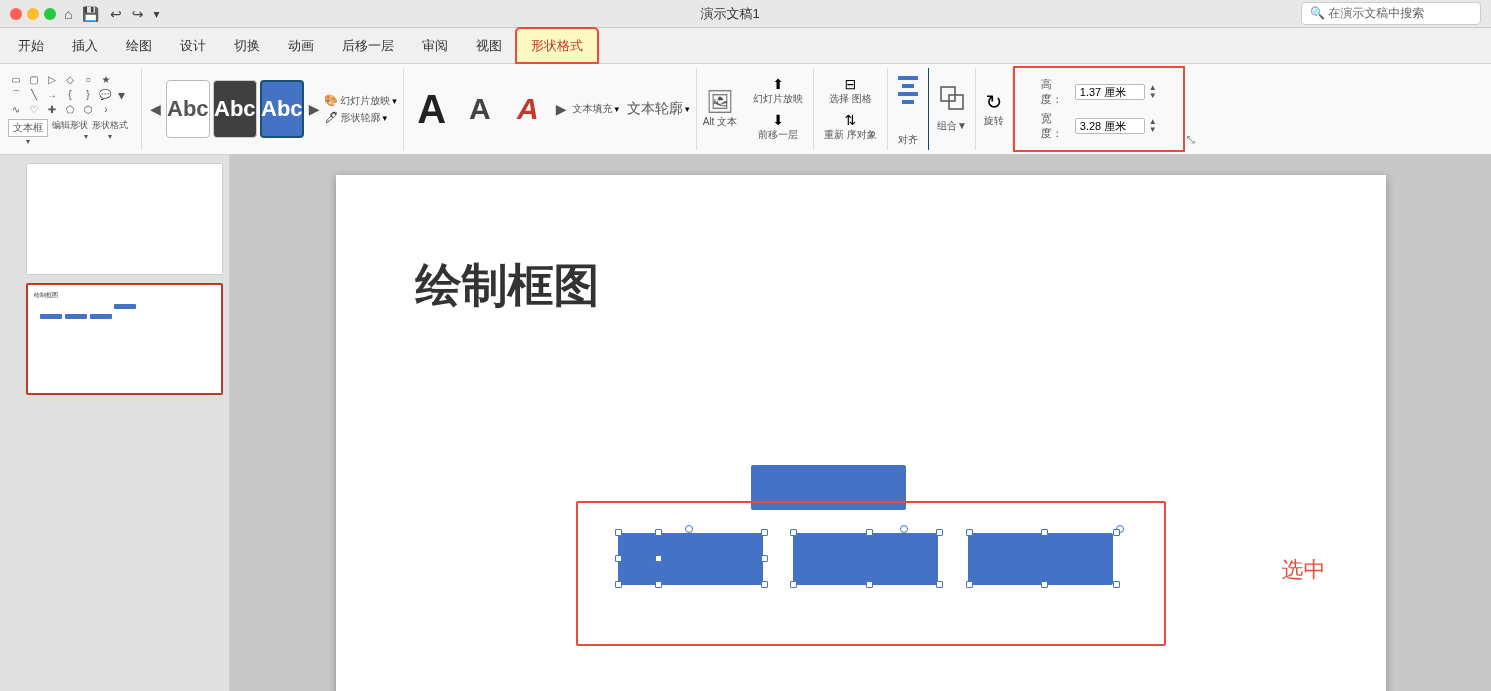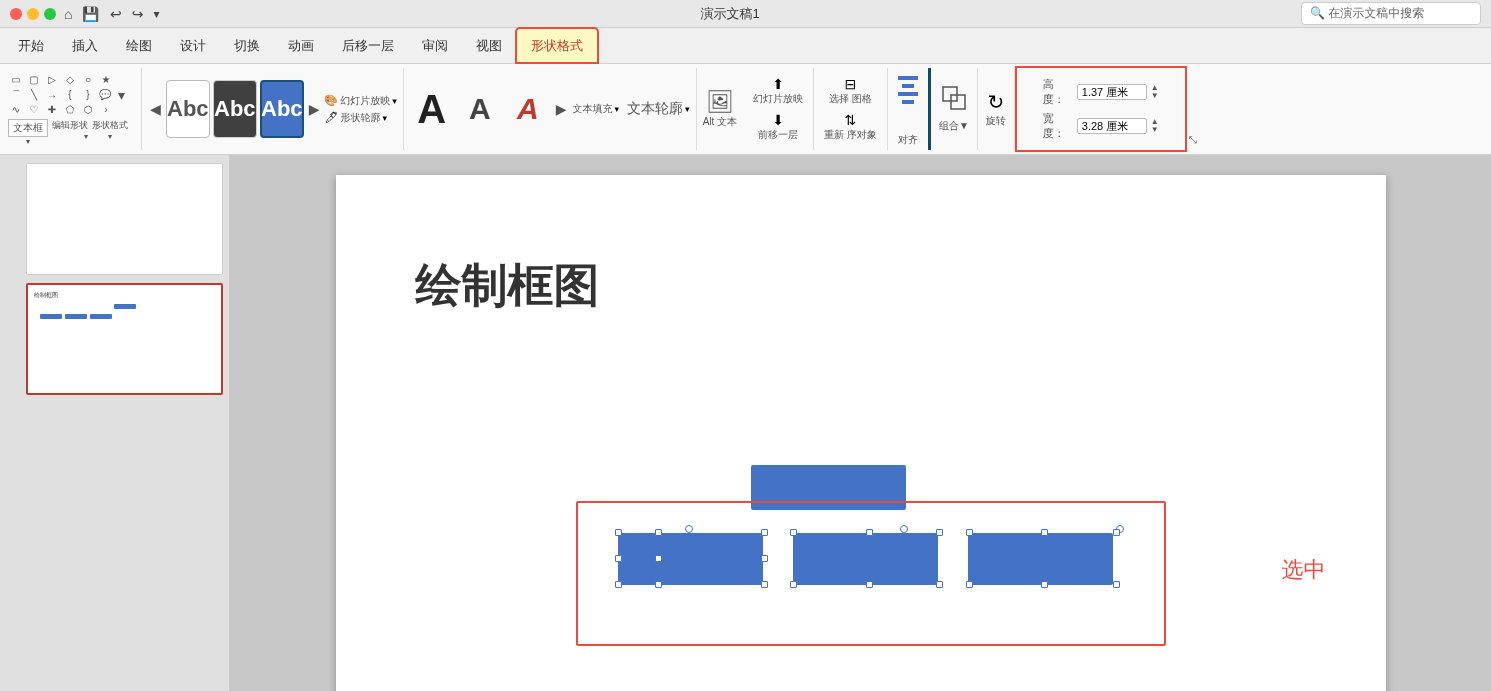--- a/index.html
+++ b/index.html
@@ -509,21 +509,21 @@
         <div class="btn-label-small">选择
 图格</div>
       </div>
       <div class="selection-pane-btn">
         <div style="font-size:14px;">⇅</div>
         <div class="btn-label-small">重新
 序对象</div>
       </div>
     </div>
 
-    <div class="align-btn" style="border-right:3px solid #0c4a6e; padding:2px 8px;gap:16px;">
+    <div class="align-btn" style="border-right:1px solid #0c4a6e; padding:2px 8px;gap:16px;">
       <div style="font-size:20px; color:#4472C4;">
         <svg width="24" height="40" viewBox="0 0 24 40">
           <rect x="2" y="4" width="20" height="4" fill="#4472C4"></rect>
           <rect x="6" y="12" width="12" height="4" fill="#4472C4"></rect>
           <rect x="2" y="20" width="20" height="4" fill="#4472C4"></rect>
           <rect x="6" y="28" width="12" height="4" fill="#4472C4"></rect>
         </svg>
       </div>
       <div class="btn-label-small">对齐</div>
     </div>

